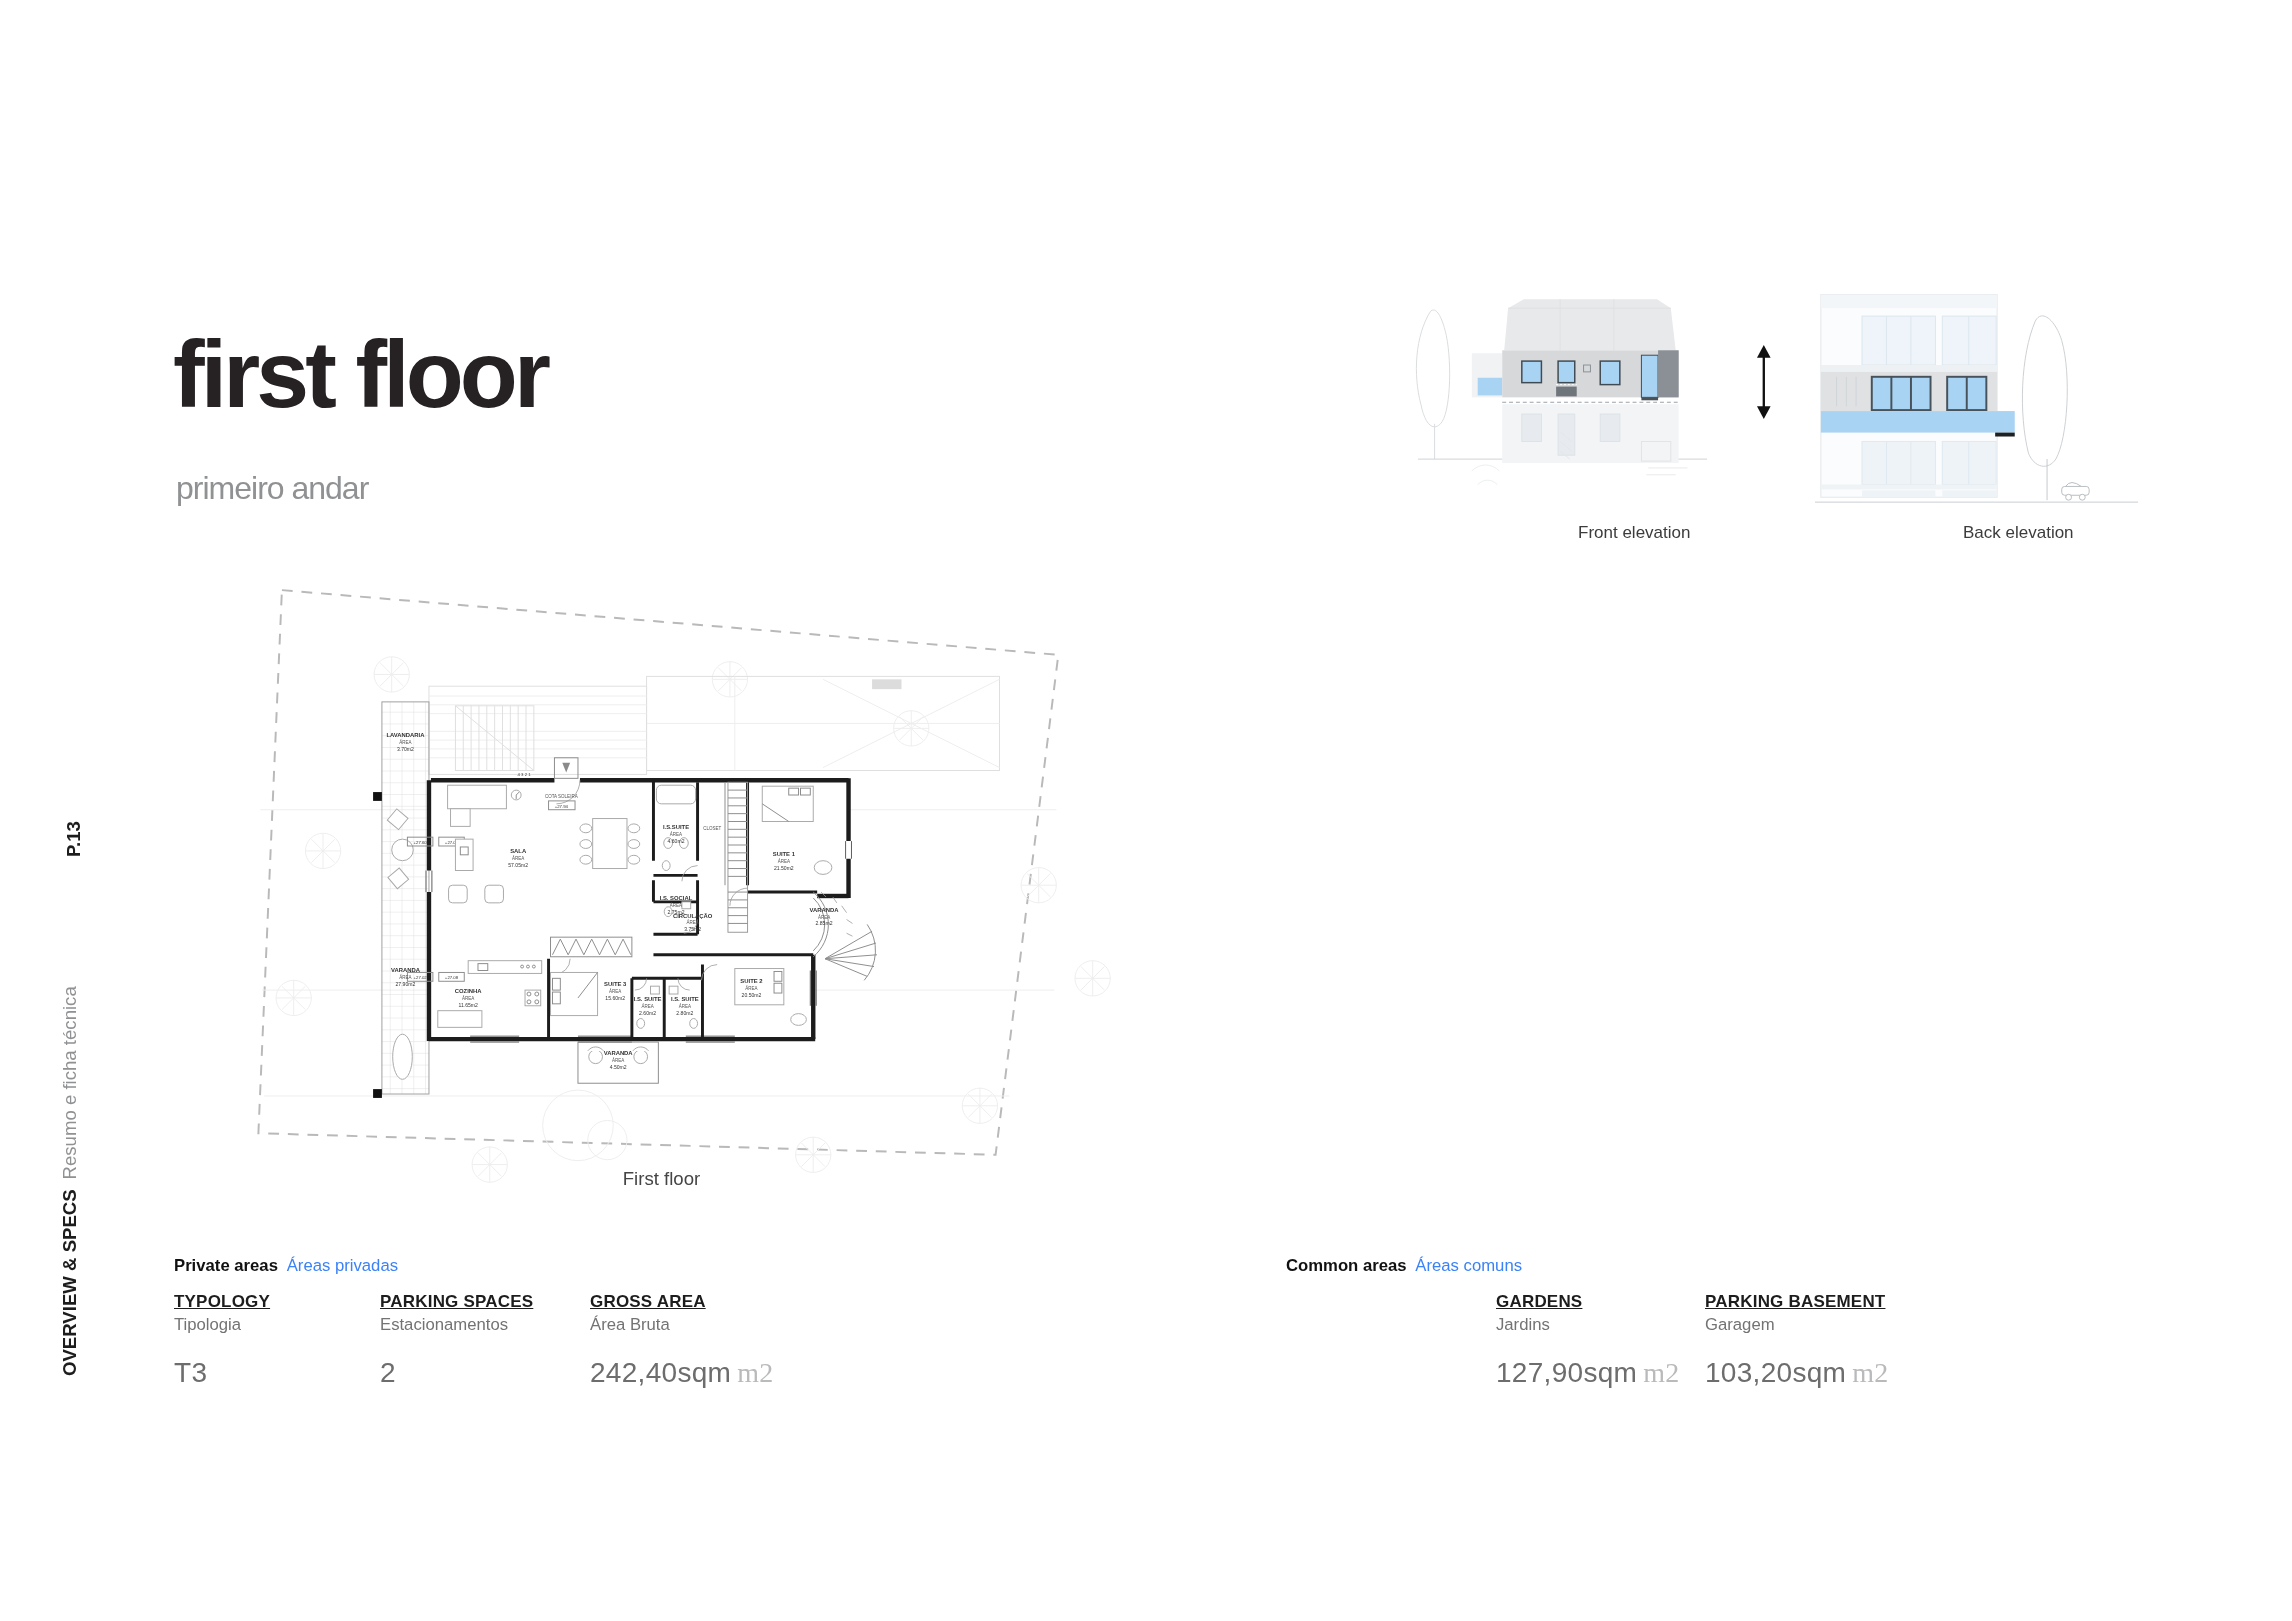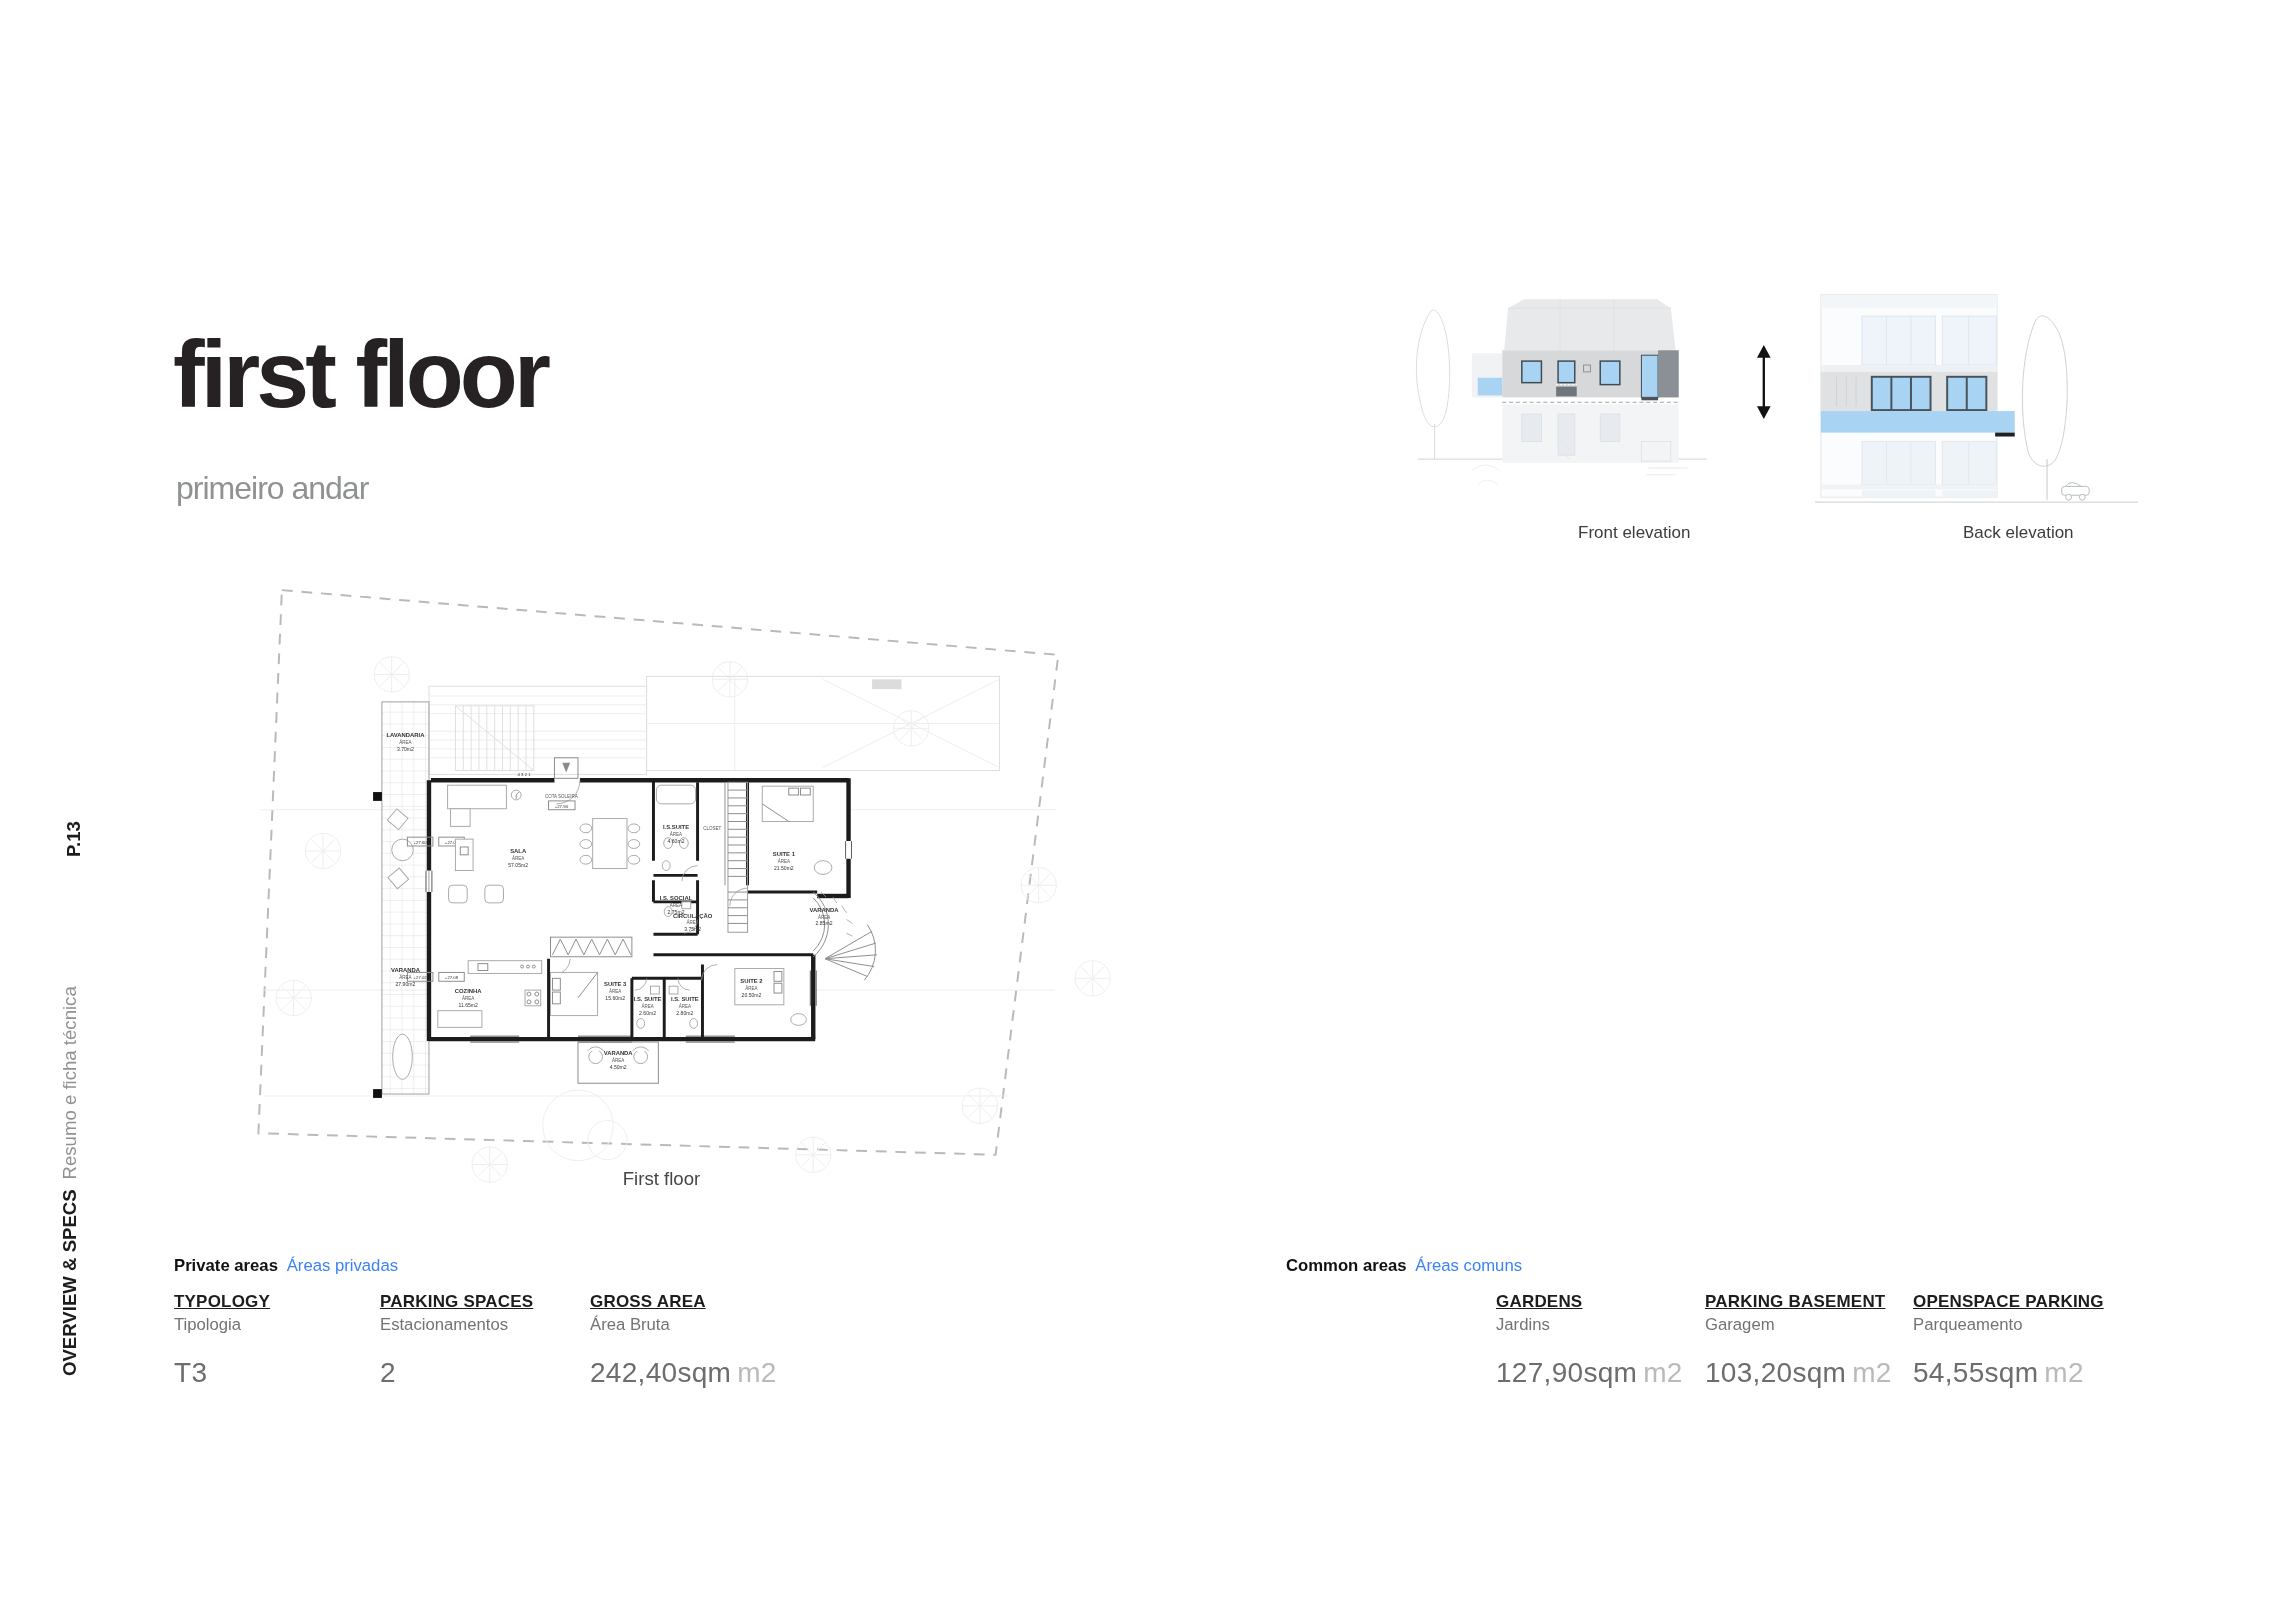--- a/index.html
+++ b/index.html
@@ -30,21 +30,21 @@
                 font-size:18.6px;color:#454545;}
 
   
   .spec-header{position:absolute;top:1256px;font-size:16.7px;white-space:nowrap;}
   .spec-header .b{font-weight:bold;color:#111;}
   .spec-header .g{color:#3b82f6;margin-left:8.8px;}
   .spec-col{position:absolute;top:1292px;white-space:nowrap;}
   .spec-label{font-size:17px;font-weight:bold;color:#1d1d1d;letter-spacing:0.2px;text-decoration:underline;}
   .spec-sub{font-size:16.7px;color:#737373;margin-top:2.9px;}
   .spec-value{font-size:28px;color:#6d6d6d;margin-top:22px;letter-spacing:0.3px;}
-  .spec-value .unit{color:#b9babc;margin-left:5.9px;}
+  .spec-value .unit{color:#b9babc;margin-left:5.9px;font-family:Liberation Serif, serif;}
 
   svg{position:absolute;}
 
   
   .wall{stroke:#1c1c1c;stroke-width:4.5;fill:none;}
   .wall2{stroke:#1c1c1c;stroke-width:3;fill:none;}
   .thin{stroke:#8c8c8c;stroke-width:1;fill:none;}
   .win{stroke:#5a5a5a;stroke-width:1;fill:none;}
   .furn{stroke:#a9a9a9;stroke-width:1;fill:#fff;}
   .door{stroke:#9a9a9a;stroke-width:.8;fill:none;}
@@ -446,20 +446,15 @@
   <div class="spec-col" style="left:1496px">
     <div class="spec-label">GARDENS</div>
     <div class="spec-sub">Jardins</div>
     <div class="spec-value"><span>127,90sqm</span><span class="unit">m2</span></div>
   </div>
   <div class="spec-col" style="left:1705px">
     <div class="spec-label">PARKING BASEMENT</div>
     <div class="spec-sub">Garagem</div>
     <div class="spec-value"><span>103,20sqm</span><span class="unit">m2</span></div>
   </div>
-  <div class="spec-col" style="left:1913px">
-    <div class="spec-label">OPENSPACE PARKING</div>
-    <div class="spec-sub">Parqueamento</div>
-    <div class="spec-value"><span>54,55sqm</span><span class="unit">m2</span></div>
-  </div>
 
 </div>
 
 
 </body></html>

